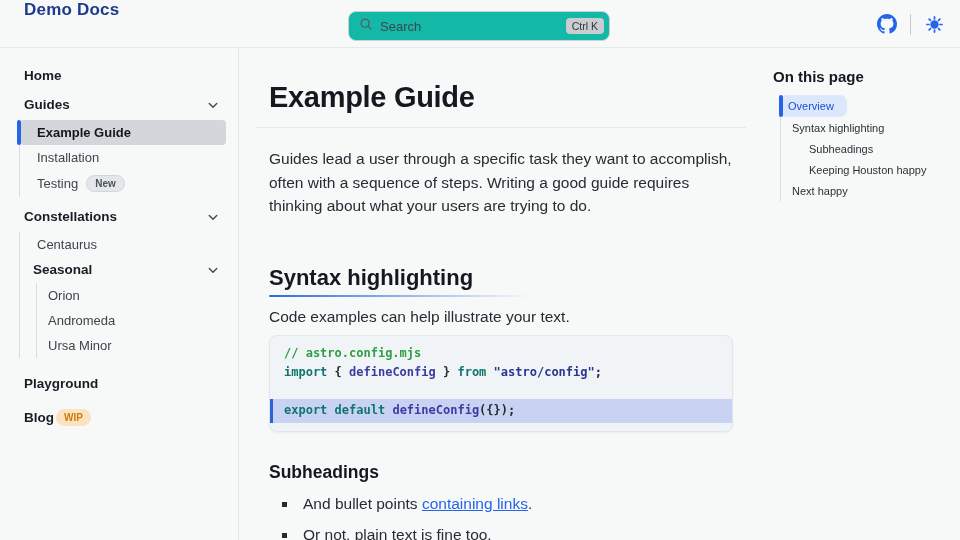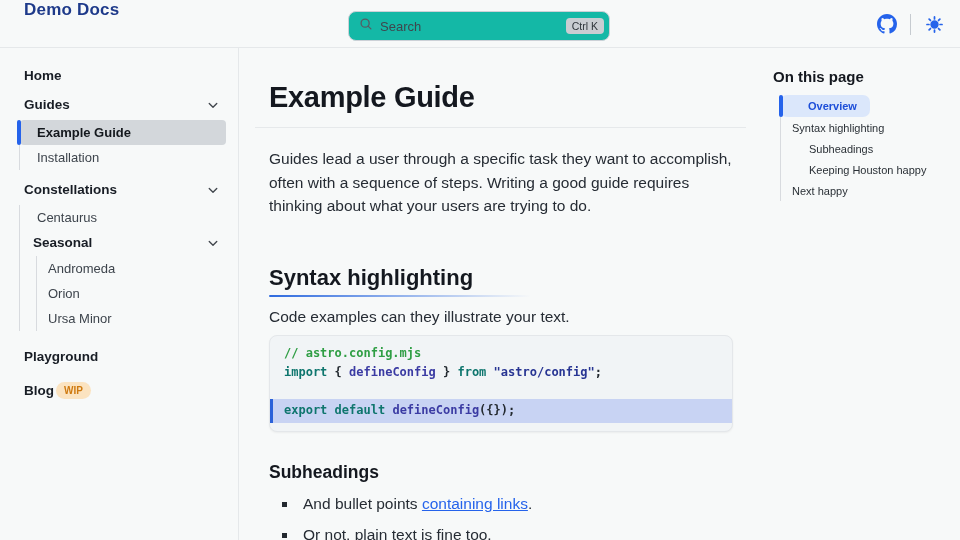--- a/index.html
+++ b/index.html
@@ -66,21 +66,21 @@
   ul.bullets li { position:relative; padding-left:22px; margin:0 0 13px; }
   ul.bullets li::before { content:""; position:absolute; left:1px; top:7px; width:5px; height:5px; background:#23292f; }
   a.inline-link { color:#2563eb; text-decoration:underline; cursor:pointer; }
   
   .toc { width:227px; flex:0 0 227px; padding-top:14px; font-size:11px; }
   .toc-heading { margin:6px 0 10px; padding-left:40px; font-size:15px; font-weight:700; color:#14181f; }
   ul.toc-list { list-style:none; margin:0 0 0 47px; padding:0; border-left:1px solid #d8dbdf; }
   .toc-item { padding:4.5px 8px 4.5px 11px; color:#2a3036; cursor:pointer; }
   .toc-item.indent { padding-left:28px; }
   .toc-item.active { position:relative; width:max-content; background:#dbe7fb; color:#1d4ed8;
-    font-weight:700; border-radius:7px; padding:5px 13px 5px 28px; margin-left:-1px; }
+    font-weight:400; border-radius:7px; padding:5px 13px 5px 8px; margin-left:-1px; }
   .toc-item.active::before { content:""; position:absolute; left:-1px; top:0; bottom:0; width:4px; background:#2563eb; border-radius:3px; }
 </style>
 </head>
 <body>
 
 <div class="header">
   <div class="logo">Demo Docs</div>
 
   <div class="search">
     <span class="icon">
@@ -126,20 +126,21 @@
         <span>Guides</span>
         <span class="chev">
           <svg width="12" height="12" viewBox="0 0 16 16">
               <path d="M3 6l5 5 5-5" fill="none" stroke="#41474e" stroke-width="1.8" stroke-linecap="round" stroke-linejoin="round"></path>
             </svg>
         </span>
       </div>
       <ul class="s-sublist">
         <li class="s-subitem selected">Example Guide</li>
         <li class="s-subitem">Installation</li>
+        <li class="s-subitem"><span>Testing</span><span class="badge-new">New</span></li>
       </ul>
     </div>
 
     <div class="s-sec">
       <div class="s-group-head">
         <span>Constellations</span>
         <span class="chev">
           <svg width="12" height="12" viewBox="0 0 16 16">
               <path d="M3 6l5 5 5-5" fill="none" stroke="#41474e" stroke-width="1.8" stroke-linecap="round" stroke-linejoin="round"></path>
             </svg>
@@ -150,40 +151,40 @@
         <li>
           <div class="s-subgroup-head">
             <span>Seasonal</span>
             <span class="chev">
               <svg width="12" height="12" viewBox="0 0 16 16">
                   <path d="M3 6l5 5 5-5" fill="none" stroke="#41474e" stroke-width="1.8" stroke-linecap="round" stroke-linejoin="round"></path>
                 </svg>
             </span>
           </div>
           <ul class="s-sublist2">
+            <li class="s-subitem">Orion</li>
             <li class="s-subitem">Andromeda</li>
-            <li class="s-subitem">Orion</li>
             <li class="s-subitem">Ursa Minor</li>
           </ul>
         </li>
       </ul>
     </div>
 
     <div class="s-top" style="margin-top:12px;">Playground</div>
     <div class="s-top" style="margin-top:6px;"><span>Blog</span><span class="badge-wip">WIP</span></div>
   </div>
 
   <div class="main">
     <h1 class="page-title">Example Guide</h1>
     <div class="h1-divider"></div>
     <p class="intro">Guides lead a user through a specific task they want to accomplish, often with a sequence of steps. Writing a good guide requires thinking about what your users are trying to do.</p>
 
     <h2 class="section-h2">Syntax highlighting</h2>
     <div class="h2-underline"></div>
-    <p class="section-text">Code examples can they illustrate your text.</p>
+    <p class="section-text">Code examples can help illustrate your text.</p>
 
     <div class="code">
       <div class="code-line"><span class="tok-comment">// astro.config.mjs</span></div>
       <div class="code-line"><span class="tok-kw">import</span><span class="tok-plain"> { </span><span class="tok-fn">defineConfig</span><span class="tok-plain"> } </span><span class="tok-kw">from</span><span class="tok-plain"> </span><span class="tok-str">"astro/config"</span><span class="tok-plain">;</span></div>
       <div class="code-line blank"></div>
       <div class="code-line hl"><span class="tok-kw">export</span><span class="tok-plain"> </span><span class="tok-kw">default</span><span class="tok-plain"> </span><span class="tok-fn">defineConfig</span><span class="tok-plain">({});</span></div>
     </div>
 
     <h3 class="section-h3">Subheadings</h3>
     <ul class="bullets">

